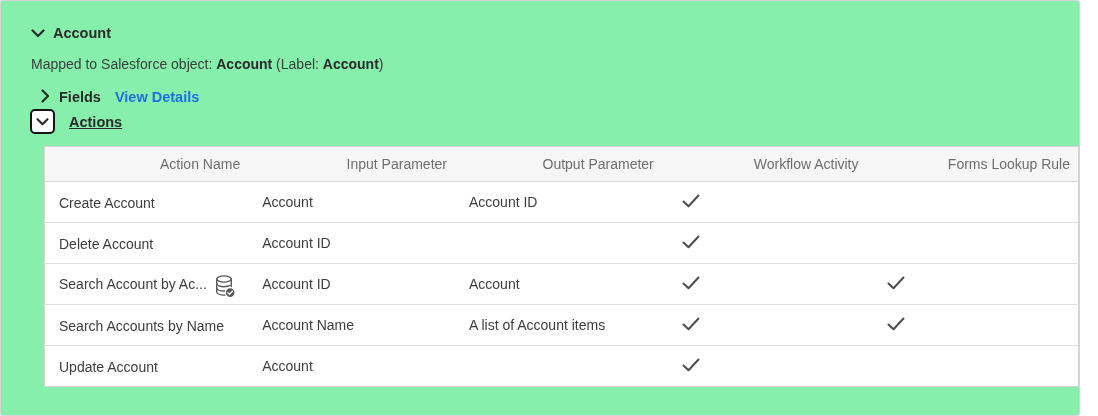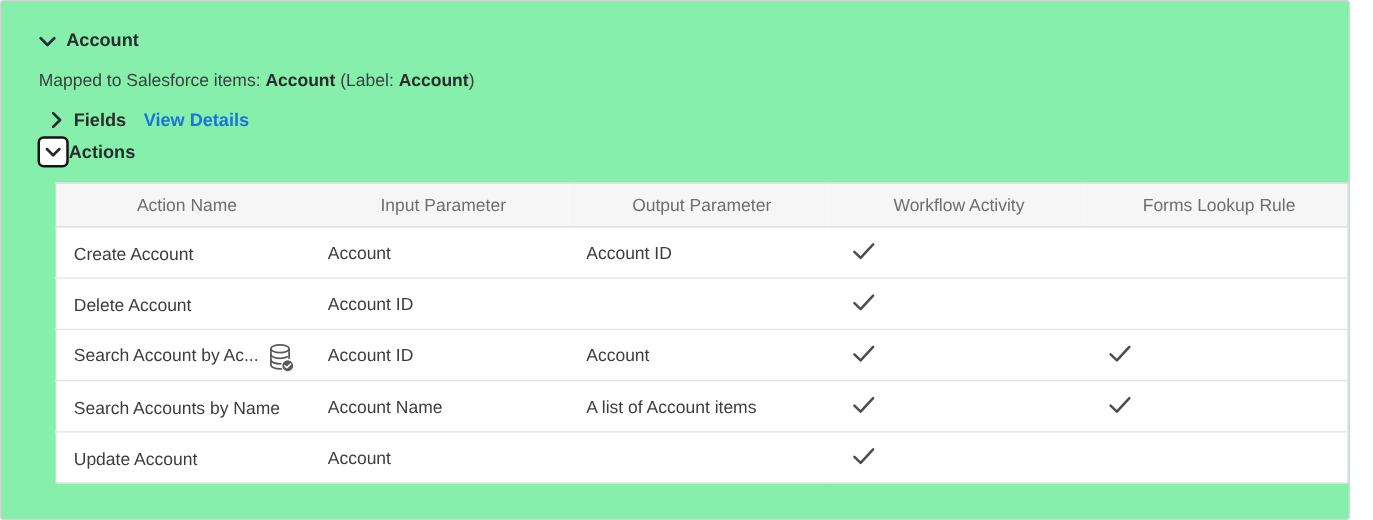--- a/index.html
+++ b/index.html
@@ -85,40 +85,40 @@
     height: 25px;
     border: 2px solid #141414;
     border-radius: 5px;
     background: #ffffff;
     display: inline-flex;
     align-items: center;
     justify-content: center;
     cursor: pointer;
     padding: 0;
   }
-  .actions-row .section-label { margin-left: 0; }
+  .actions-row .section-label { margin-left: 14px; text-decoration: underline; }
   
   .actions-table {
     position: absolute;
     left: 43px;
     top: 145px;
     width: 1035px;
     border-collapse: collapse;
     border: 1px solid #d6d6d6;
     table-layout: fixed;
     background: #ffffff;
   }
   .actions-table thead th {
     height: 35px;
     background: #f6f6f6;
     border-bottom: 1px solid #d6d6d6;
     font-size: 14px;
     font-weight: 400;
     color: #6e6e6e;
-    text-align: center;
+    text-align: right;
     padding: 0 8px 0 14px;
     white-space: nowrap;
     overflow: hidden;
   }
   .actions-table tbody td {
     height: 41px;
     border-bottom: 1px solid #e2e2e2;
     font-size: 14px;
     color: #3d3d3d;
     padding: 0 8px 0 14px;
@@ -142,21 +142,21 @@
       <span>
         <svg width="14" height="9" viewBox="0 0 14 9">
             <path d="M1.5 1.5 L7 7 L12.5 1.5" stroke="#2b2b2b" stroke-width="2.2" fill="none" stroke-linecap="round" stroke-linejoin="round"></path>
           </svg>
       </span>
     </button>
     <span class="account-title">Account</span>
   </div>
 
   <div class="mapped-line">
-    <span>Mapped to Salesforce items: </span><b>Account</b><span> (Label: </span><b>Account</b><span>)</span>
+    <span>Mapped to Salesforce object: </span><b>Account</b><span> (Label: </span><b>Account</b><span>)</span>
   </div>
 
   <div class="fields-row">
     <button class="chev-btn">
       <span>
         <svg width="9" height="14" viewBox="0 0 9 14">
             <path d="M1.5 1.5 L7 7 L1.5 12.5" stroke="#2b2b2b" stroke-width="2.2" fill="none" stroke-linecap="round" stroke-linejoin="round"></path>
           </svg>
       </span>
     </button>

